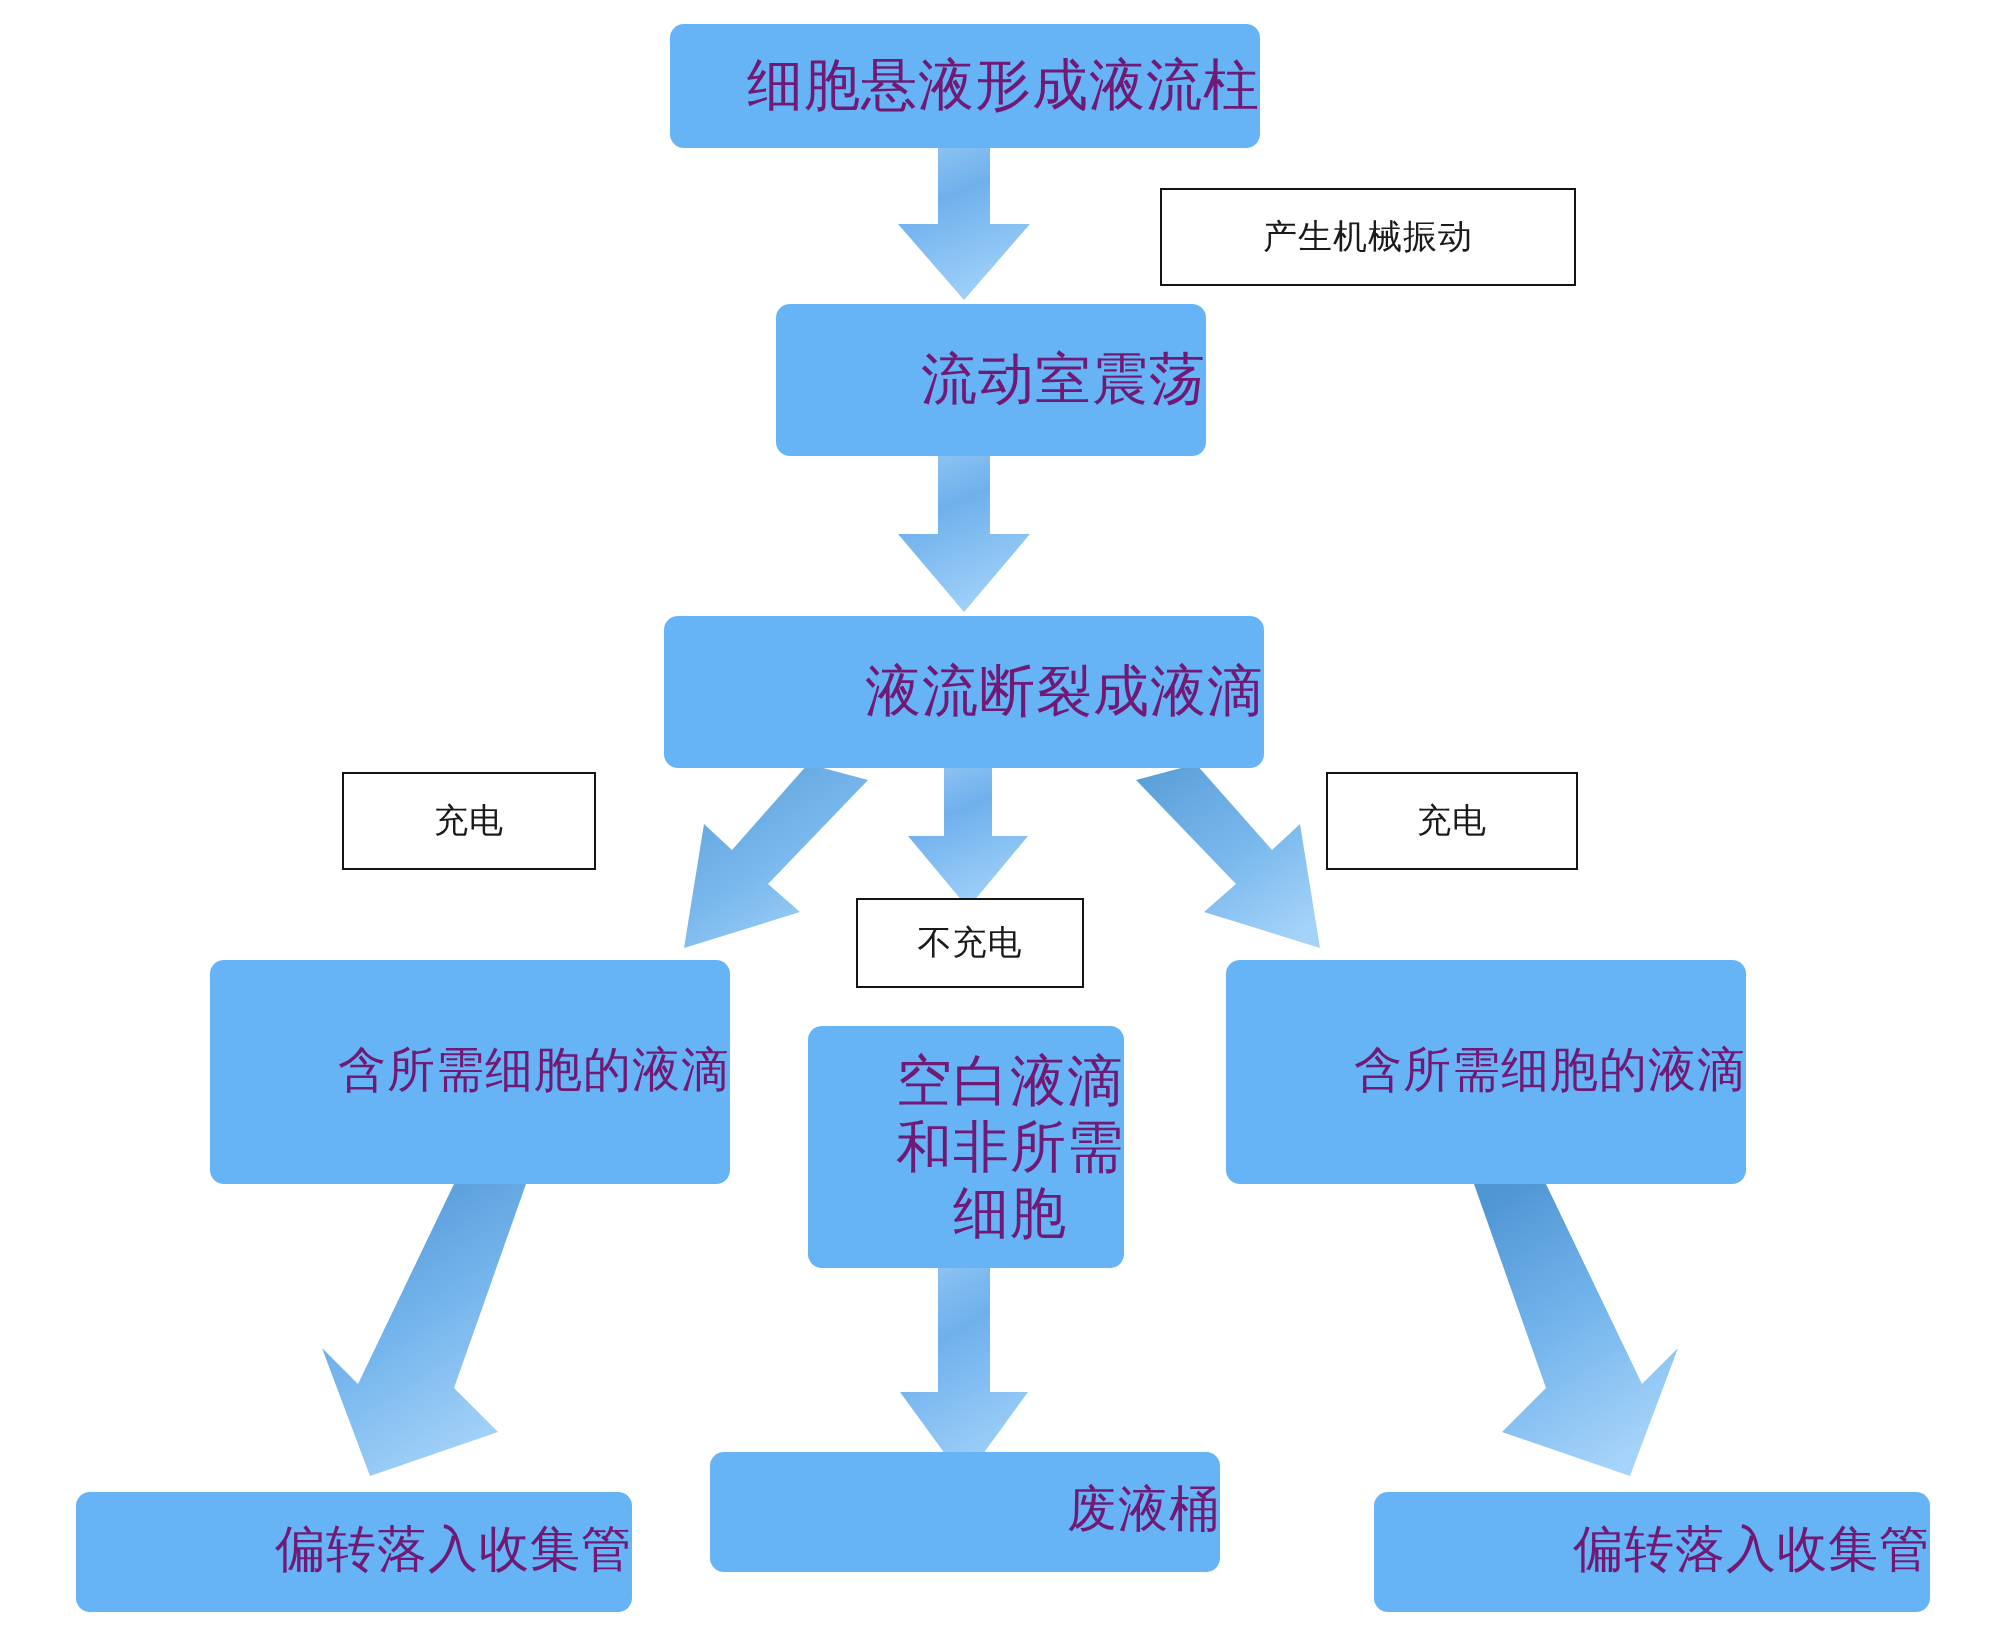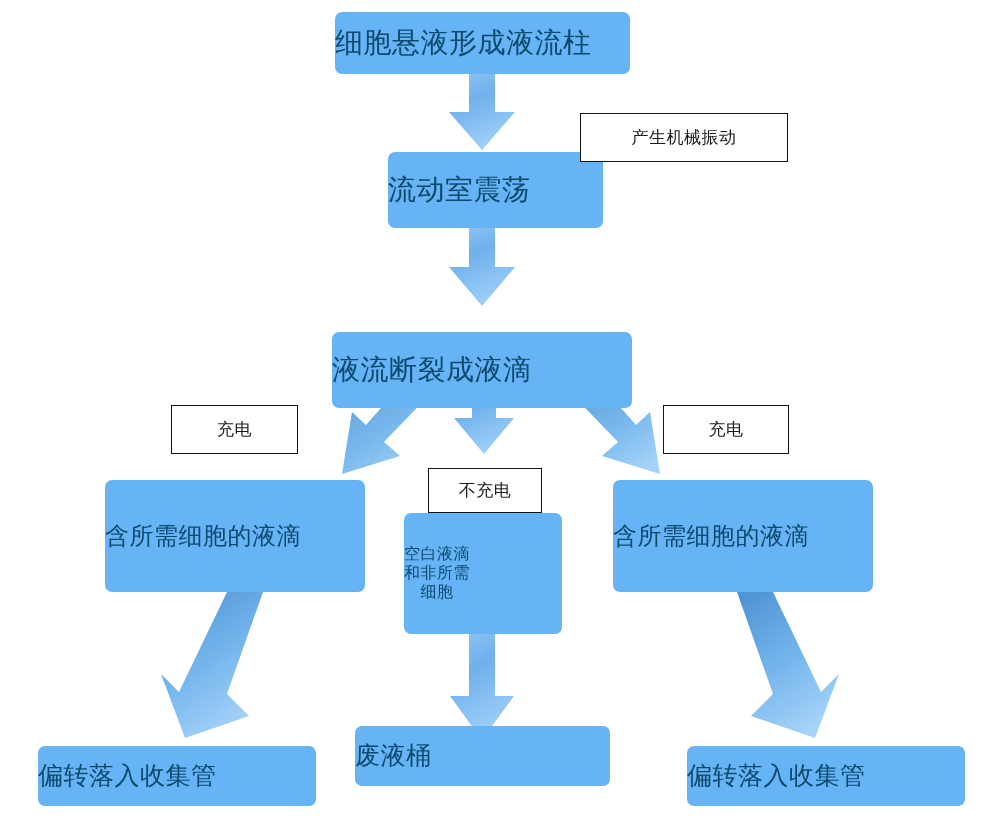--- a/index.html
+++ b/index.html
@@ -14,24 +14,24 @@
     position: relative;
     width: 1000px;
     height: 816px;
     background: #ffffff;
     overflow: hidden;
   }
   .node {
     position: absolute;
     background: #66b3f5;
     border-radius: 7px;
-    color: #0c4a6e;
+    color: #701a75;
     display: flex;
     align-items: center;
-    justify-content: flex-start;
+    justify-content: flex-end;
     text-align: center;
     line-height: 1.18;
     box-sizing: border-box;
     letter-spacing: 0.5px;
     z-index: 5;
   }
   .node-label {
     display: block;
     white-space: pre-line;
   }
@@ -41,21 +41,20 @@
     border: 1.6px solid #141414;
     color: #1a1a1a;
     display: flex;
     align-items: center;
     justify-content: center;
     text-align: center;
     box-sizing: border-box;
     font-size: 17px;
     letter-spacing: 0.5px;
     z-index: 7;
-    margin-top: 19px;
   }
   .arrow-svg {
     position: absolute;
     z-index: 2;
     overflow: visible;
   }
 </style>
 </head>
 <body>
 
@@ -114,29 +113,29 @@
   </svg>
 
   <div class="node" style="left:335px; top:12px; width:295px; height:62px; font-size:28px;">
     <span class="node-label">细胞悬液形成液流柱</span>
   </div>
 
   <div class="node" style="left:375px; top:152px; width:215px; height:76px; font-size:28px;margin-left:13px;">
     <span class="node-label">流动室震荡</span>
   </div>
 
-  <div class="node" style="left:332px; top:308px; width:300px; height:76px; font-size:28px;margin-top:24px;">
+  <div class="node" style="left:332px; top:308px; width:300px; height:76px; font-size:28px;">
     <span class="node-label">液流断裂成液滴</span>
   </div>
 
   <div class="node" style="left:105px; top:480px; width:260px; height:112px; font-size:24px;">
     <span class="node-label">含所需细胞的液滴</span>
   </div>
 
-  <div class="node" style="left:404px; top:513px; width:158px; height:121px; font-size:16px;">
+  <div class="node" style="left:404px; top:513px; width:158px; height:121px; font-size:28px;">
     <span class="node-label">空白液滴
 和非所需
 细胞</span>
   </div>
 
   <div class="node" style="left:613px; top:480px; width:260px; height:112px; font-size:24px;">
     <span class="node-label">含所需细胞的液滴</span>
   </div>
 
   <div class="node" style="left:38px; top:746px; width:278px; height:60px; font-size:25px;">

